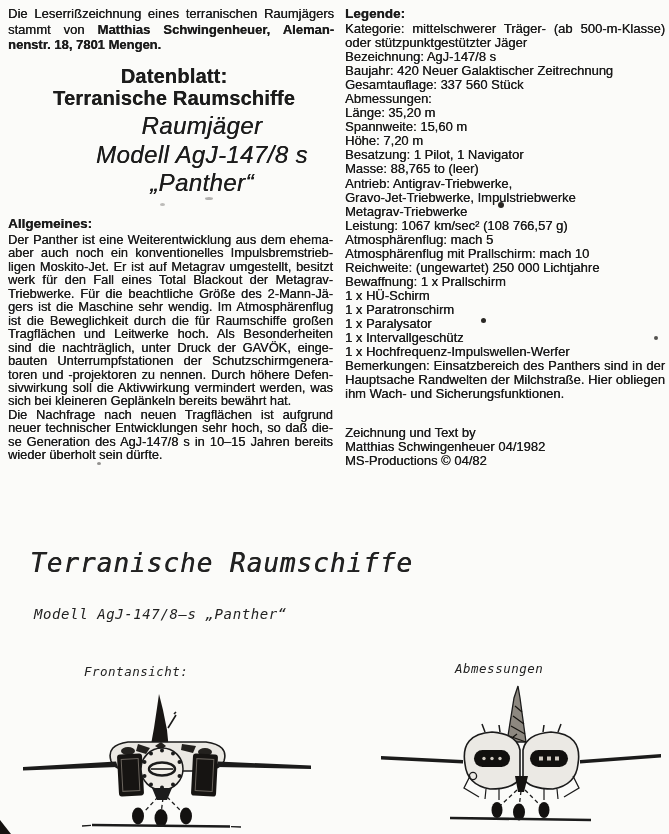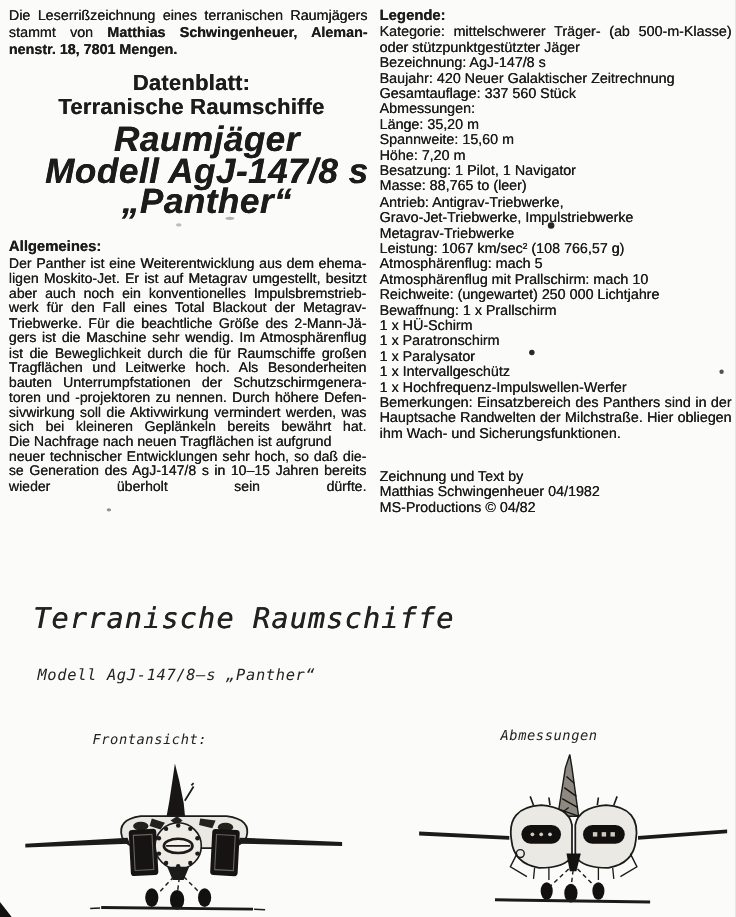--- a/index.html
+++ b/index.html
@@ -12,22 +12,22 @@
   .abs{ position:absolute; }
 
   
   .intro{ left:8px; top:6px; width:326px; font-size:13px; line-height:15.6px; }
   .intro .jl{ text-align:justify; text-align-last:justify; }
   .intro b{ font-weight:700;text-align:center; }
 
   
   .datenblatt{ left:0; top:66px; width:348px; text-align:center;
     font-size:20px; font-weight:700; line-height:21.5px; letter-spacing:0.2px;}
-  .model-title{ left:4px; top:112px; width:368px; text-align:center;
-    font-size:32px; font-weight:700; font-style:italic; line-height:28.5px; letter-spacing:0.4px;}
+  .model-title{ left:18px; top:112px; width:368px; text-align:center;
+    font-size:24px; font-weight:400; font-style:italic; line-height:28.5px; letter-spacing:0.4px;}
 
   
   .allg-head{ left:8px; top:216px; font-size:13.5px; font-weight:700; }
   .allg-lines{ left:8px; top:233px; width:325px; font-size:12.8px; line-height:13.45px; }
   .allg-lines div{ text-align:justify; text-align-last:justify; white-space:nowrap; text-align-last:justify; }
   .allg-lines div{ white-space:normal; }
   .allg-lines div:nth-child(13), .allg-lines div:nth-child(17){ text-align-last:left; }
 
   
   .leg-head{ left:345px; top:6px; font-size:13.5px; font-weight:700;text-align:right; }
@@ -69,27 +69,28 @@
 
   <div class="abs model-title ink">
     <div>Raumjäger</div>
     <div>Modell AgJ-147/8 s</div>
     <div>„Panther“</div>
   </div>
 
   <div class="abs allg-head ink">Allgemeines:</div>
   <div class="abs allg-lines ink">
       <div>Der Panther ist eine Weiterentwicklung aus dem ehema-</div>
+      <div>aber auch noch ein konventionelles Impulsbremstrieb-</div>
       <div>ligen Moskito-Jet. Er ist auf Metagrav umgestellt, besitzt</div>
-      <div>aber auch noch ein konventionelles Impulsbremstrieb-</div>
       <div>werk für den Fall eines Total Blackout der Metagrav-</div>
       <div>Triebwerke. Für die beachtliche Größe des 2-Mann-Jä-</div>
       <div>gers ist die Maschine sehr wendig. Im Atmosphärenflug</div>
       <div>ist die Beweglichkeit durch die für Raumschiffe großen</div>
       <div>Tragflächen und Leitwerke hoch. Als Besonderheiten</div>
+      <div>sind die nachträglich, unter Druck der GAVÖK, einge-</div>
       <div>bauten Unterrumpfstationen der Schutzschirmgenera-</div>
       <div>toren und -projektoren zu nennen. Durch höhere Defen-</div>
       <div>sivwirkung soll die Aktivwirkung vermindert werden, was</div>
       <div>sich bei kleineren Geplänkeln bereits bewährt hat.</div>
       <div>Die Nachfrage nach neuen Tragflächen ist aufgrund</div>
       <div>neuer technischer Entwicklungen sehr hoch, so daß die-</div>
       <div>se Generation des AgJ-147/8 s in 10–15 Jahren bereits</div>
       <div>wieder überholt sein dürfte.</div>
     </div>
 

